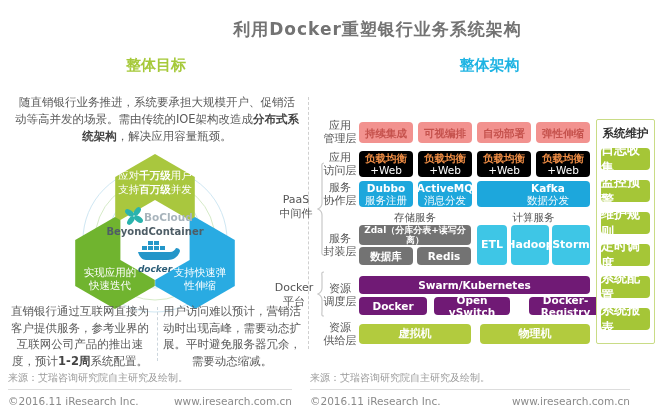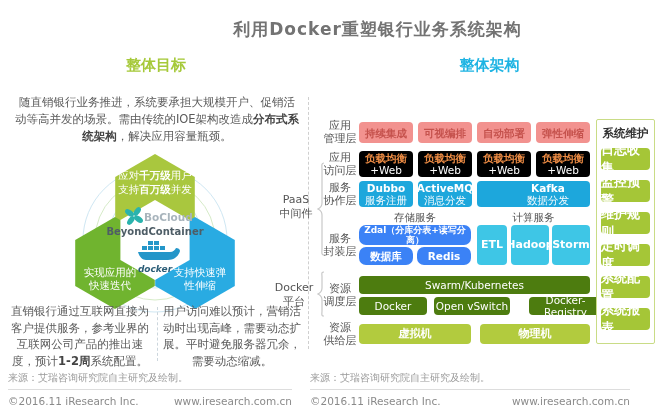--- a/index.html
+++ b/index.html
@@ -21,22 +21,22 @@
   b{font-weight:bold;color:#444;}
   
   .box{position:absolute;border-radius:4px;color:#fff;display:flex;flex-direction:column;align-items:center;justify-content:center;text-align:center;font-size:10.5px;line-height:12px;box-sizing:border-box;}
   .pink{background:#f2928f;color:#c5524d;font-weight:600;}
   .yellow{background:#000000;}
   .yellow .l1{color:#ee8c44;font-weight:600;}
   .yellow .l2{color:#fff;}
   .blue{background:#1da7dc;}
   .blue .l1{font-weight:600;}
   .blue .l2{opacity:.95;}
-  .green{background:#3b82f6;font-weight:600;border-radius:7px;}
-  .greenlight{background:#4d7c0f;font-weight:400;}
+  .green{background:#737373;font-weight:600;}
+  .greenlight{background:#701a75;font-weight:700;}
   .cyan{background:#3ec6e6;font-weight:600;font-size:11px;}
   .ygreen{background:#b2cb3e;font-weight:bold;font-size:11px;}
   .zdal{font-size:9px;line-height:10px;font-weight:600;padding:0 2px;}
   .layer-label{position:absolute;left:320px;width:40px;text-align:center;font-size:11px;line-height:13px;color:#555;}
   .group-head{position:absolute;font-size:10.5px;color:#555;text-align:center;}
   .brace-label{position:absolute;text-align:center;font-size:11px;line-height:14px;color:#555;}
   
   .sidebar{left:596px;top:119px;width:59px;height:225px;border:1px solid #c9dc86;border-radius:2px;background:#fff;box-sizing:border-box;}
   .sidebar-title{left:596px;top:126px;width:59px;text-align:center;font-size:11.5px;font-weight:bold;color:#333;}
   .side-btn{position:absolute;left:601px;width:49px;height:22px;border-radius:4px;background:#a5c637;color:#fff;font-size:13px;font-weight:bold;display:flex;align-items:center;justify-content:center;}

